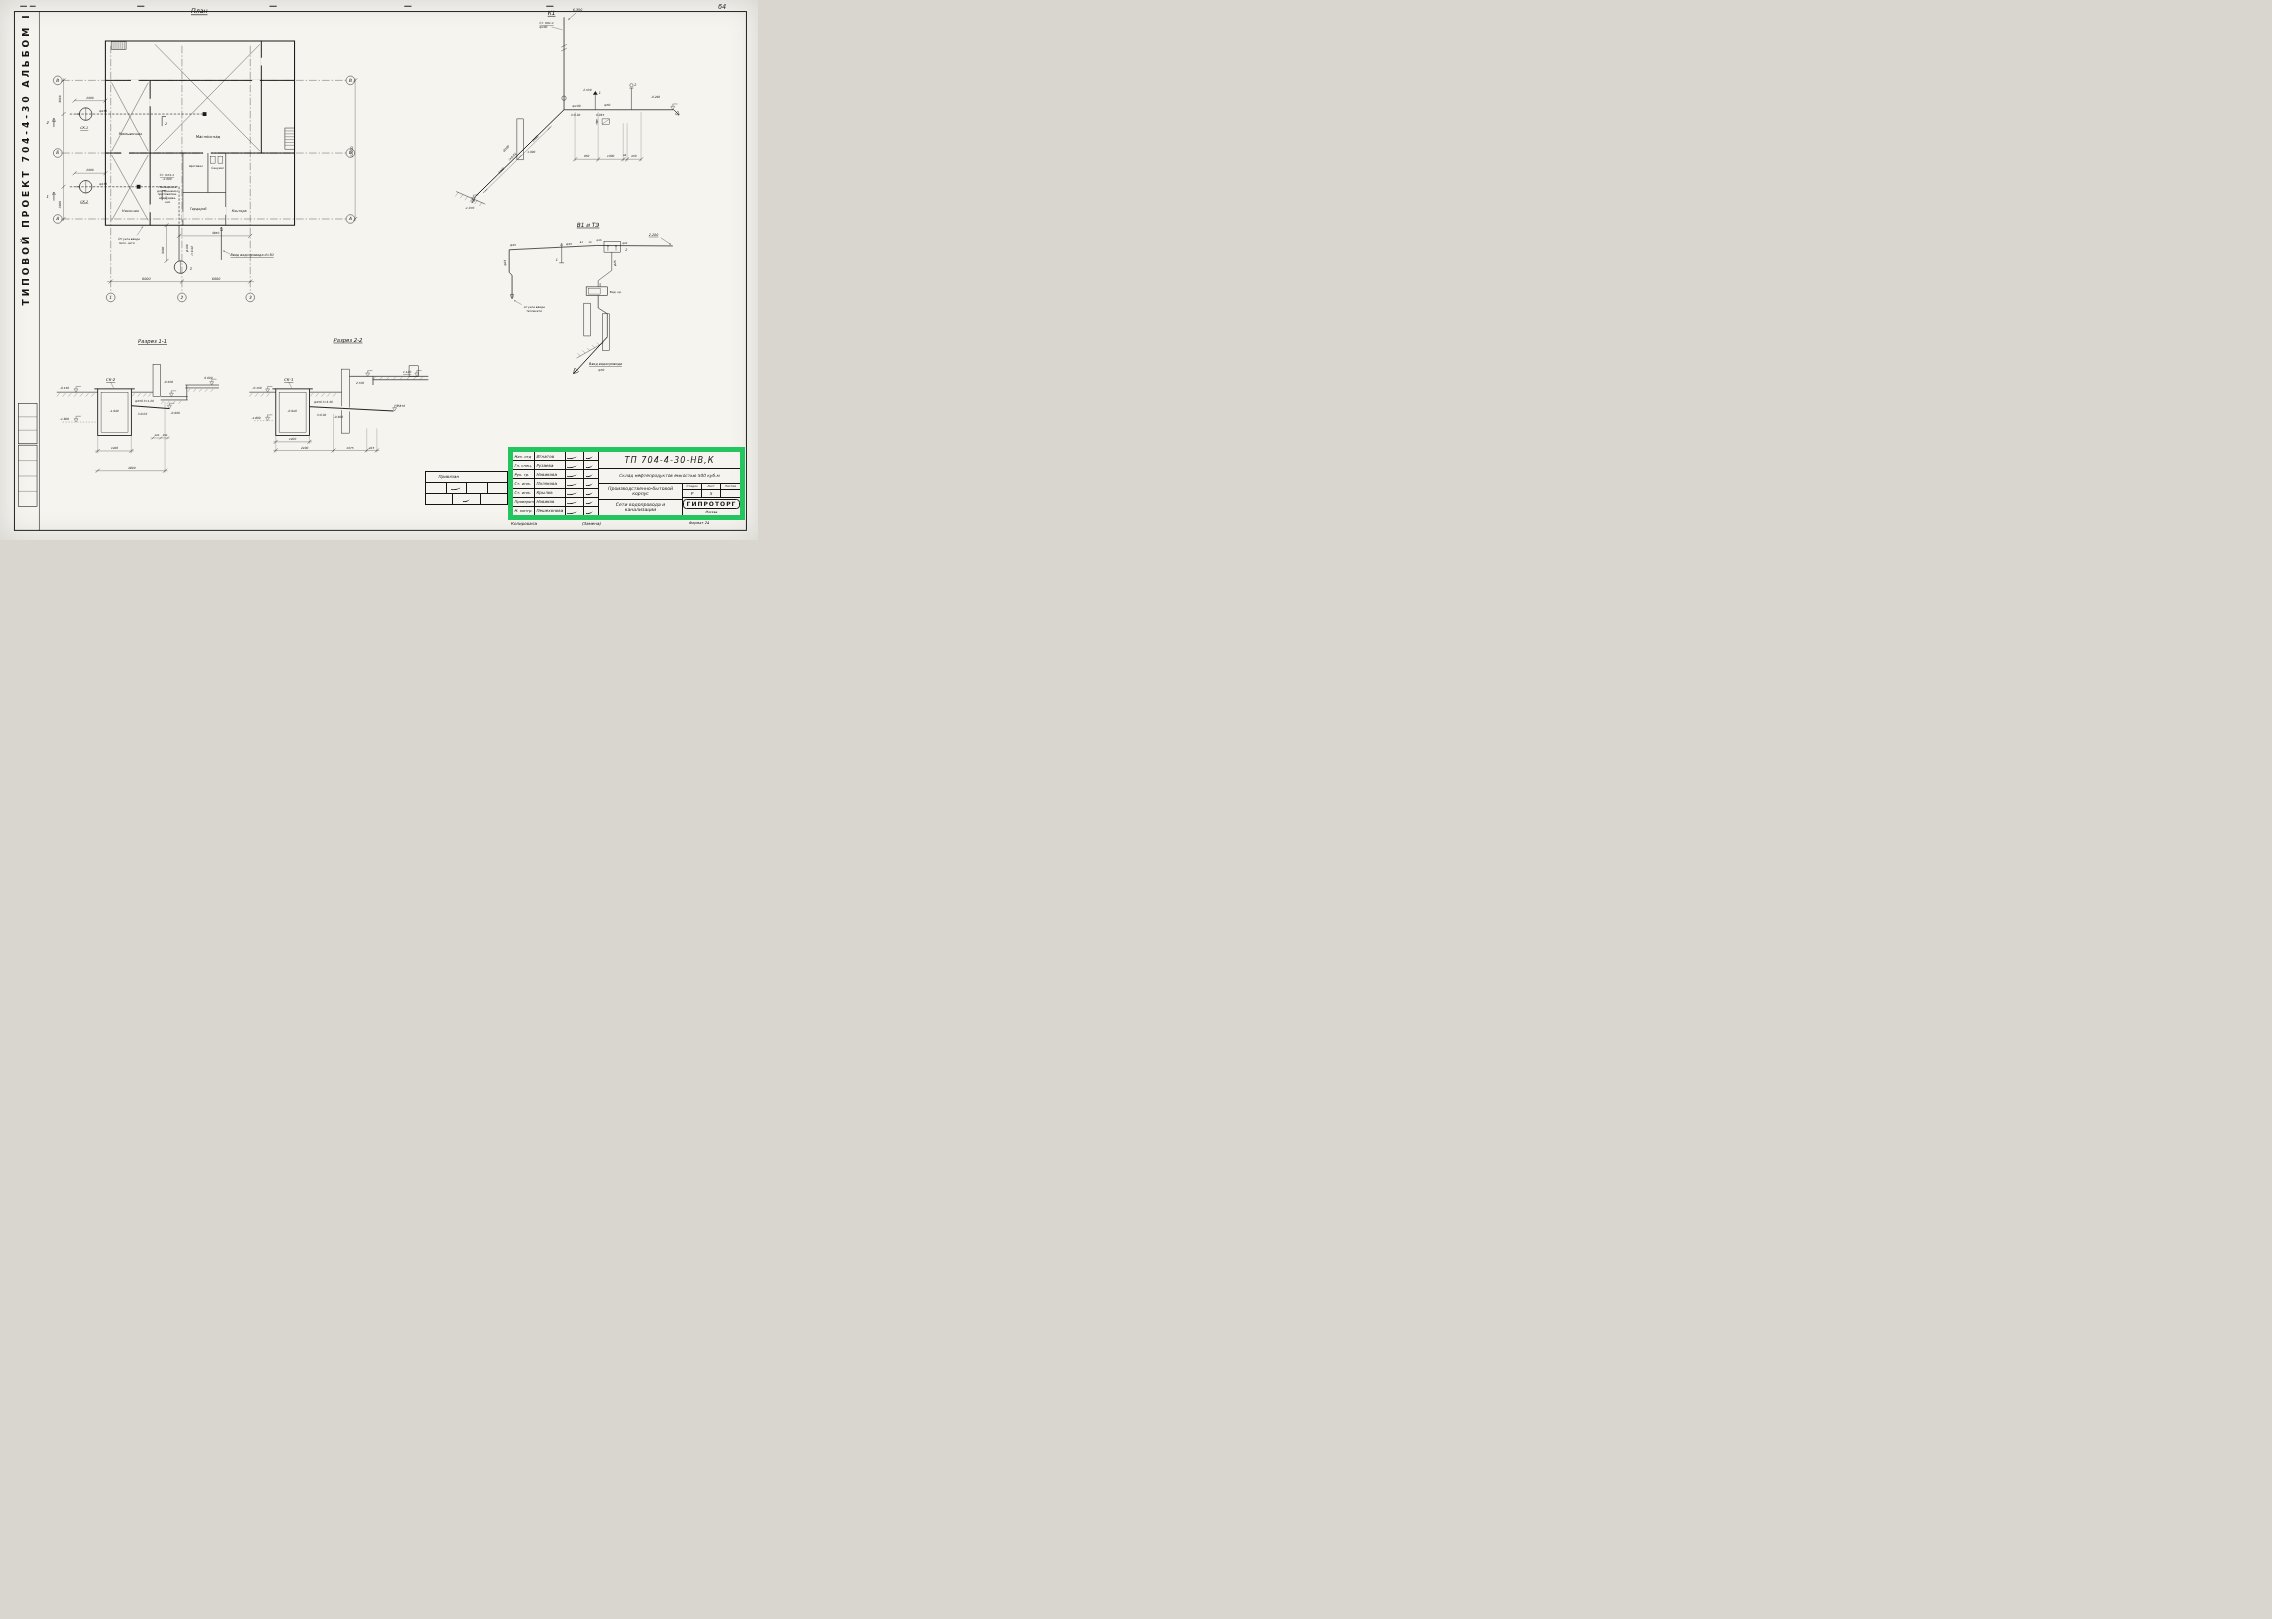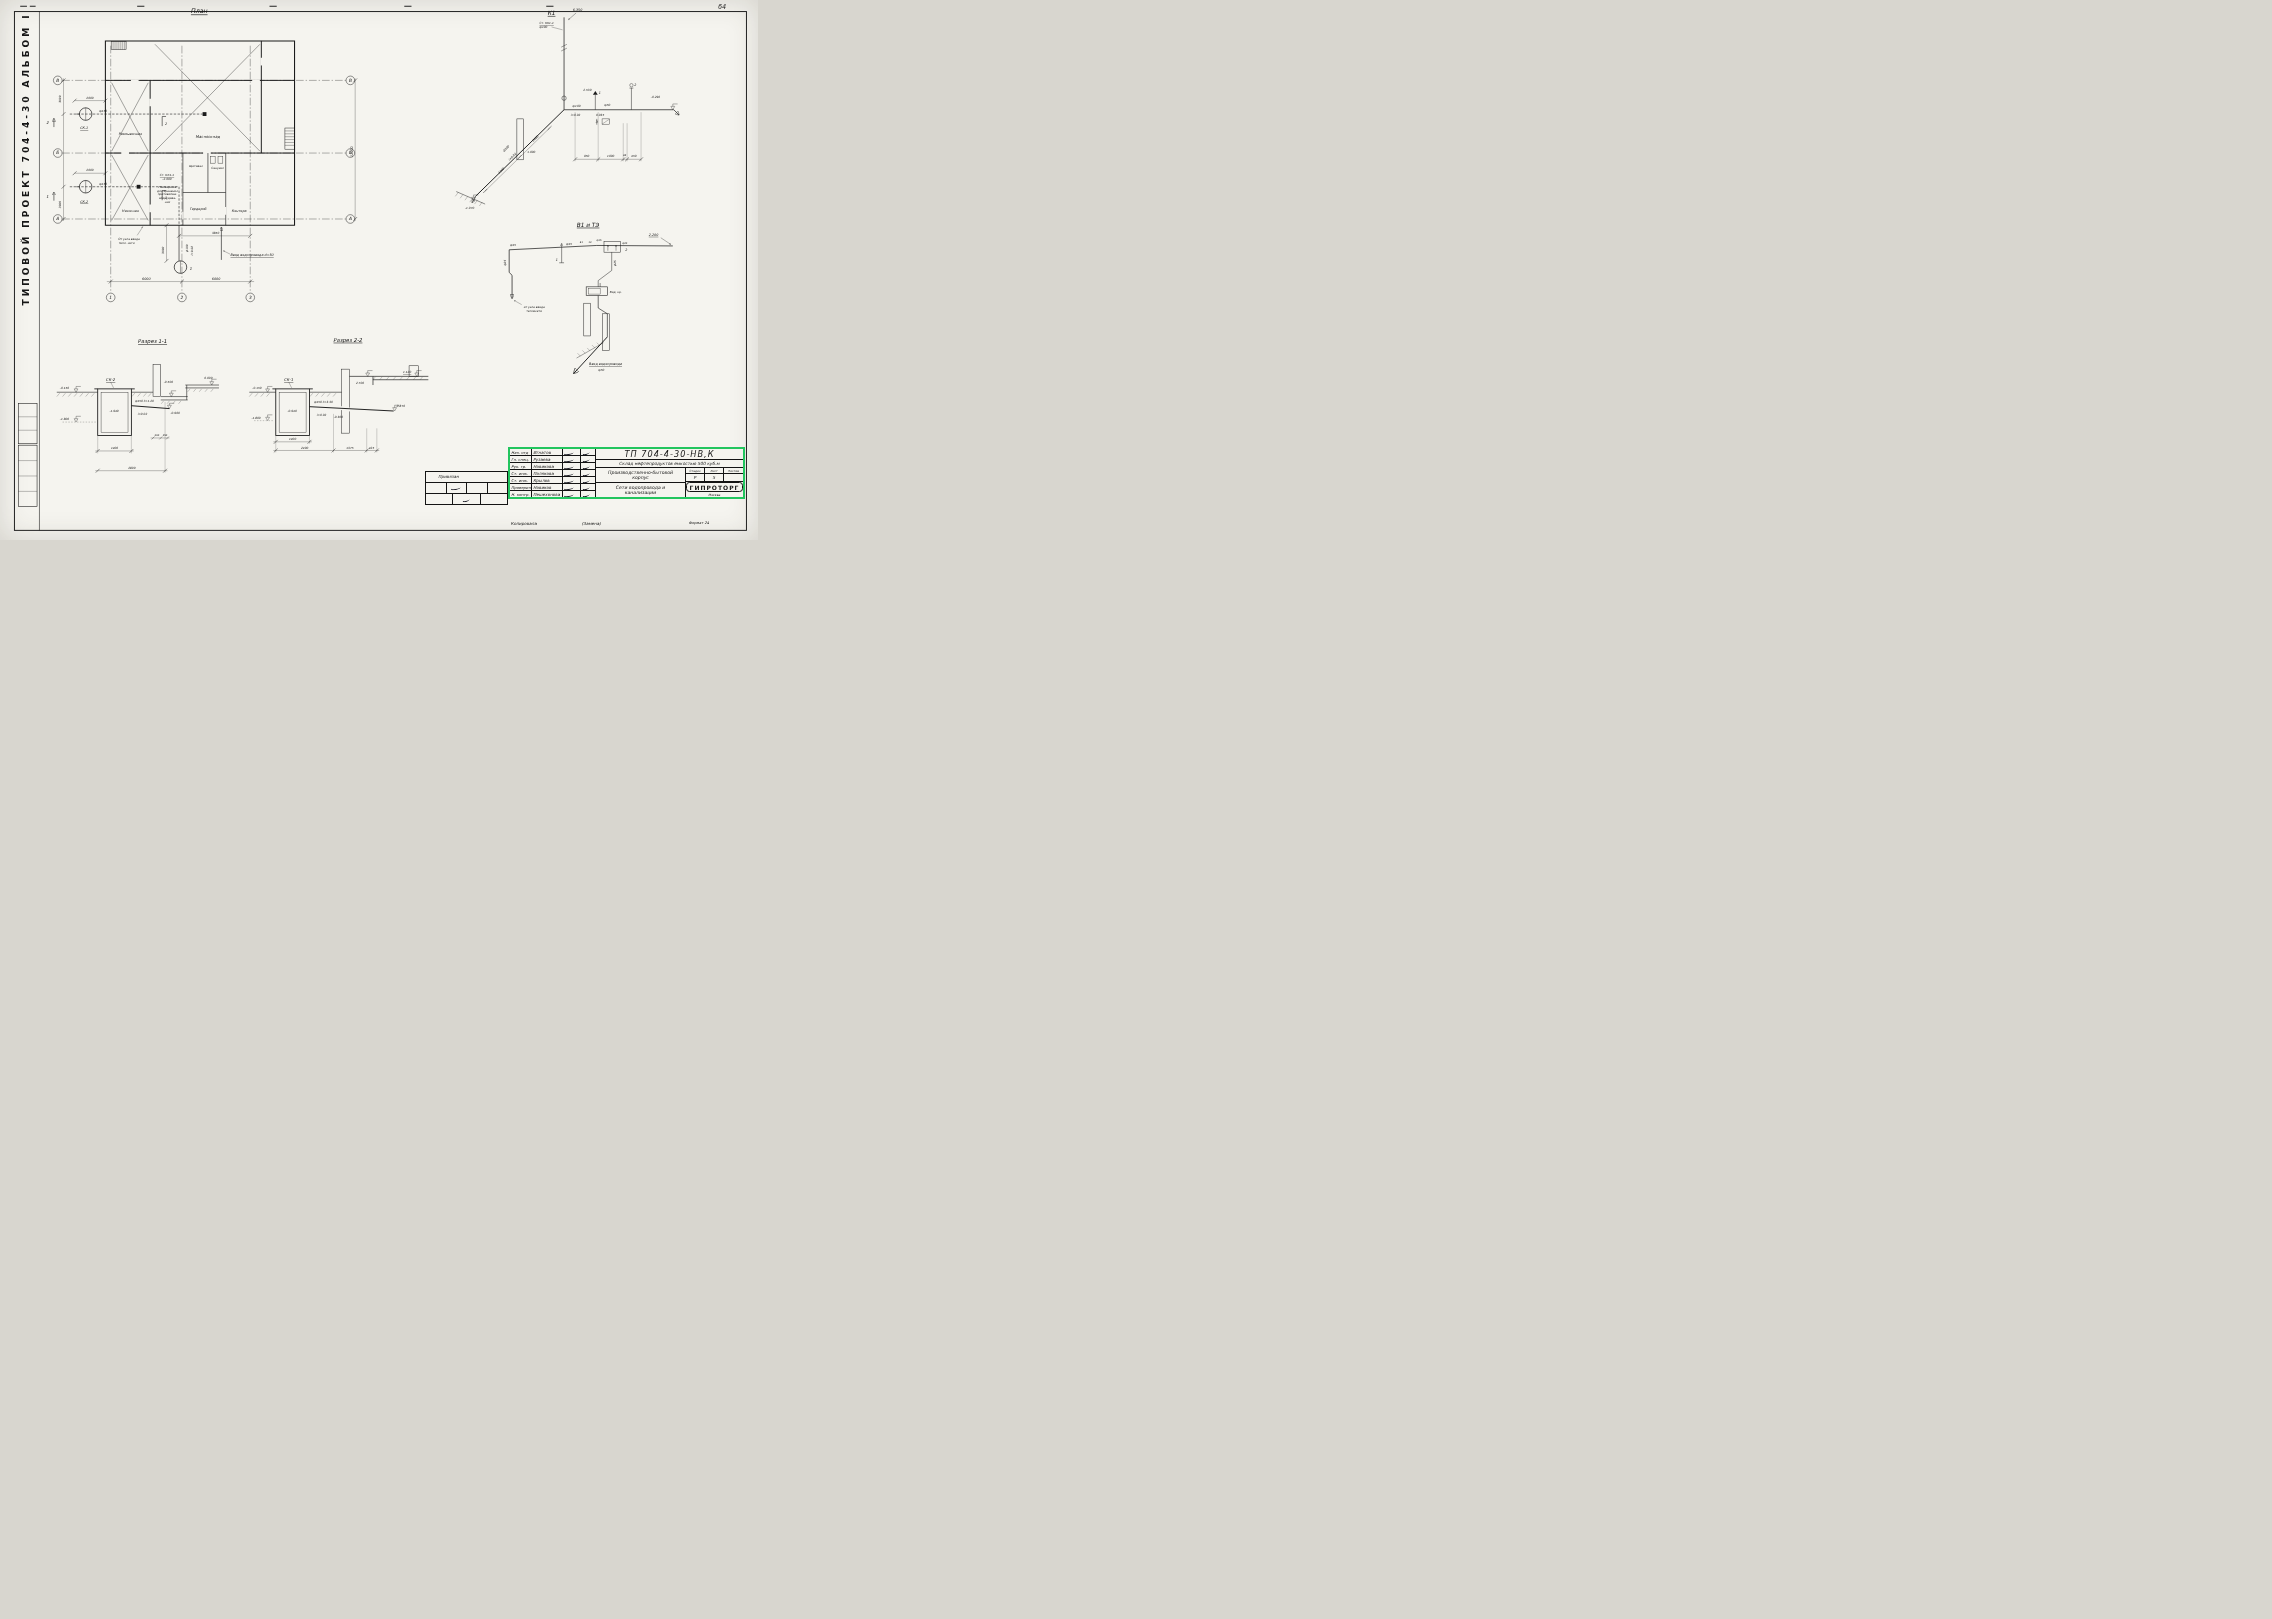--- a/index.html
+++ b/index.html
@@ -14,22 +14,22 @@
   .dsh{stroke-dasharray:5 3}.dsh2{stroke-dasharray:3 3}
   .axd{stroke-dasharray:16 4 3 4}
   .gap{stroke:#f5f4ef}
   .blk{fill:#1b1b1b;stroke:none}
   #anno-layer text{font-family:"DejaVu Sans",sans-serif;font-style:italic;fill:#141414;stroke:none;}
   .overlay{position:absolute;font-style:italic;font-family:Liberation Mono, monospace;}
   .page-num{left:718px;top:2.9px;font-size:6.7px;font-style:italic;}
   .side-title{position:absolute;left:25.5px;top:159px;transform:translate(-50%,-50%) rotate(-90deg);
       white-space:nowrap;font-size:9.1px;letter-spacing:2.9px;font-style:normal;font-weight:bold;}
   
-  .titleblock{position:absolute;left:508px;top:447px;width:237px;height:52px;
-      border:2px solid #22c55e;display:flex;background:rgba(245,244,239,.6);box-sizing:border-box;}
+  .titleblock{position:absolute;left:508px;top:447px;width:237px;height:73px;
+      border:5px solid #22c55e;display:flex;background:rgba(245,244,239,.6);box-sizing:border-box;}
   .tb-left{width:86px;border-right:0.8px solid #141414;display:flex;flex-direction:column;box-sizing:border-box;}
   .sig-row{flex:1;display:grid;grid-template-columns:22px 31px 18.3px 1fr;border-bottom:0.5px solid #141414;box-sizing:border-box;}
   .sig-row:last-child{border-bottom:none;}
   .sig-row .c{border-right:0.5px solid #141414;font-size:3.8px;font-style:italic;display:flex;align-items:center;padding-left:1.4px;overflow:hidden;box-sizing:border-box;}
   .sig-row .c:last-child{border-right:none;}
   .sig-row .nm{font-size:4.1px;}
   .squig{display:inline-block;width:9.6px;height:3.8px;border-bottom:0.8px solid #24242e;
       border-radius:50%;transform:rotate(-8deg) skewX(-30deg);}
   .squig.d{width:6.7px;}
   .tb-right{flex:1;display:flex;flex-direction:column;box-sizing:border-box;}

